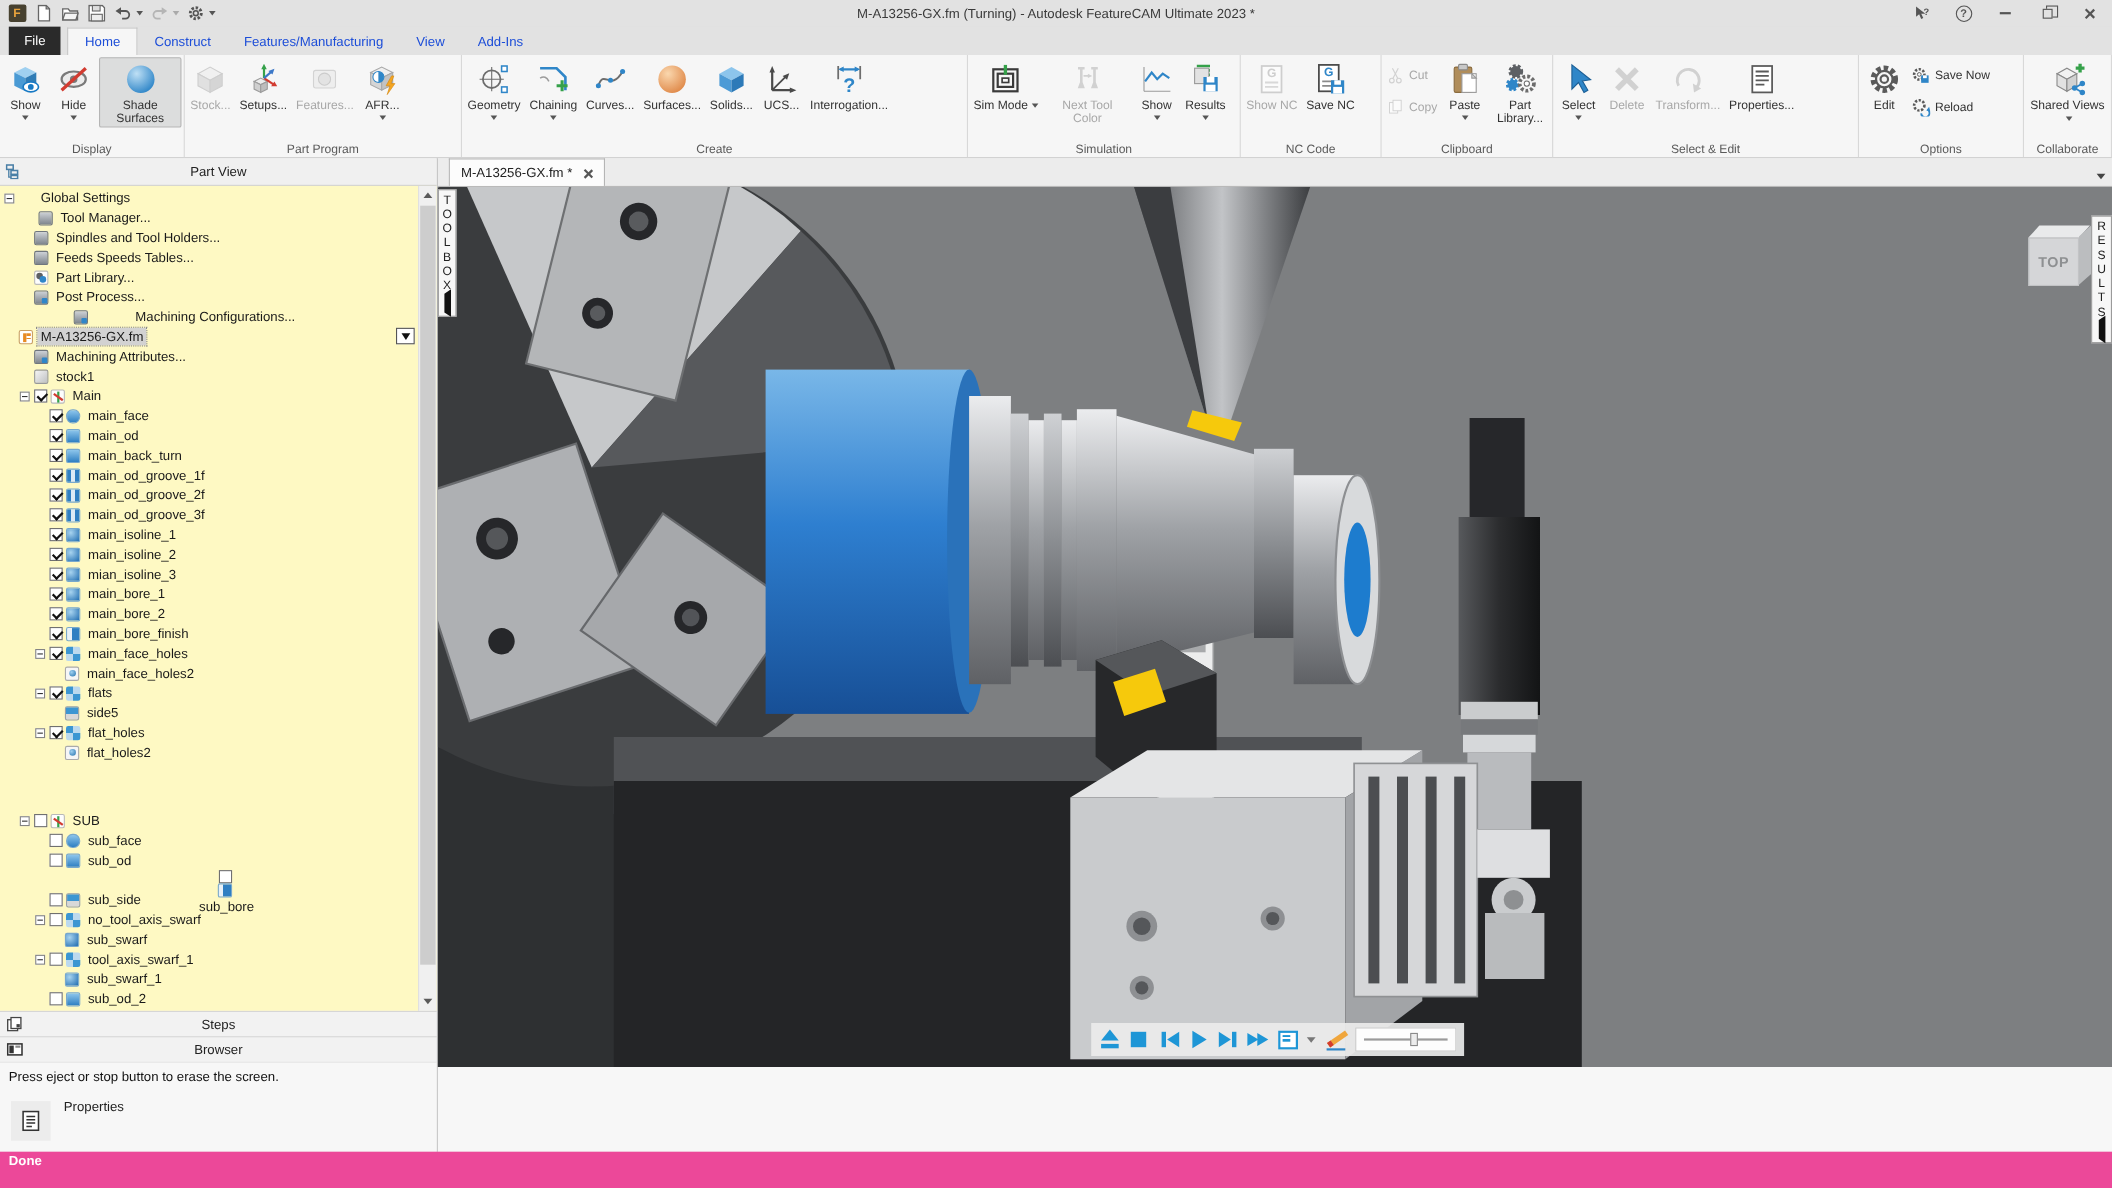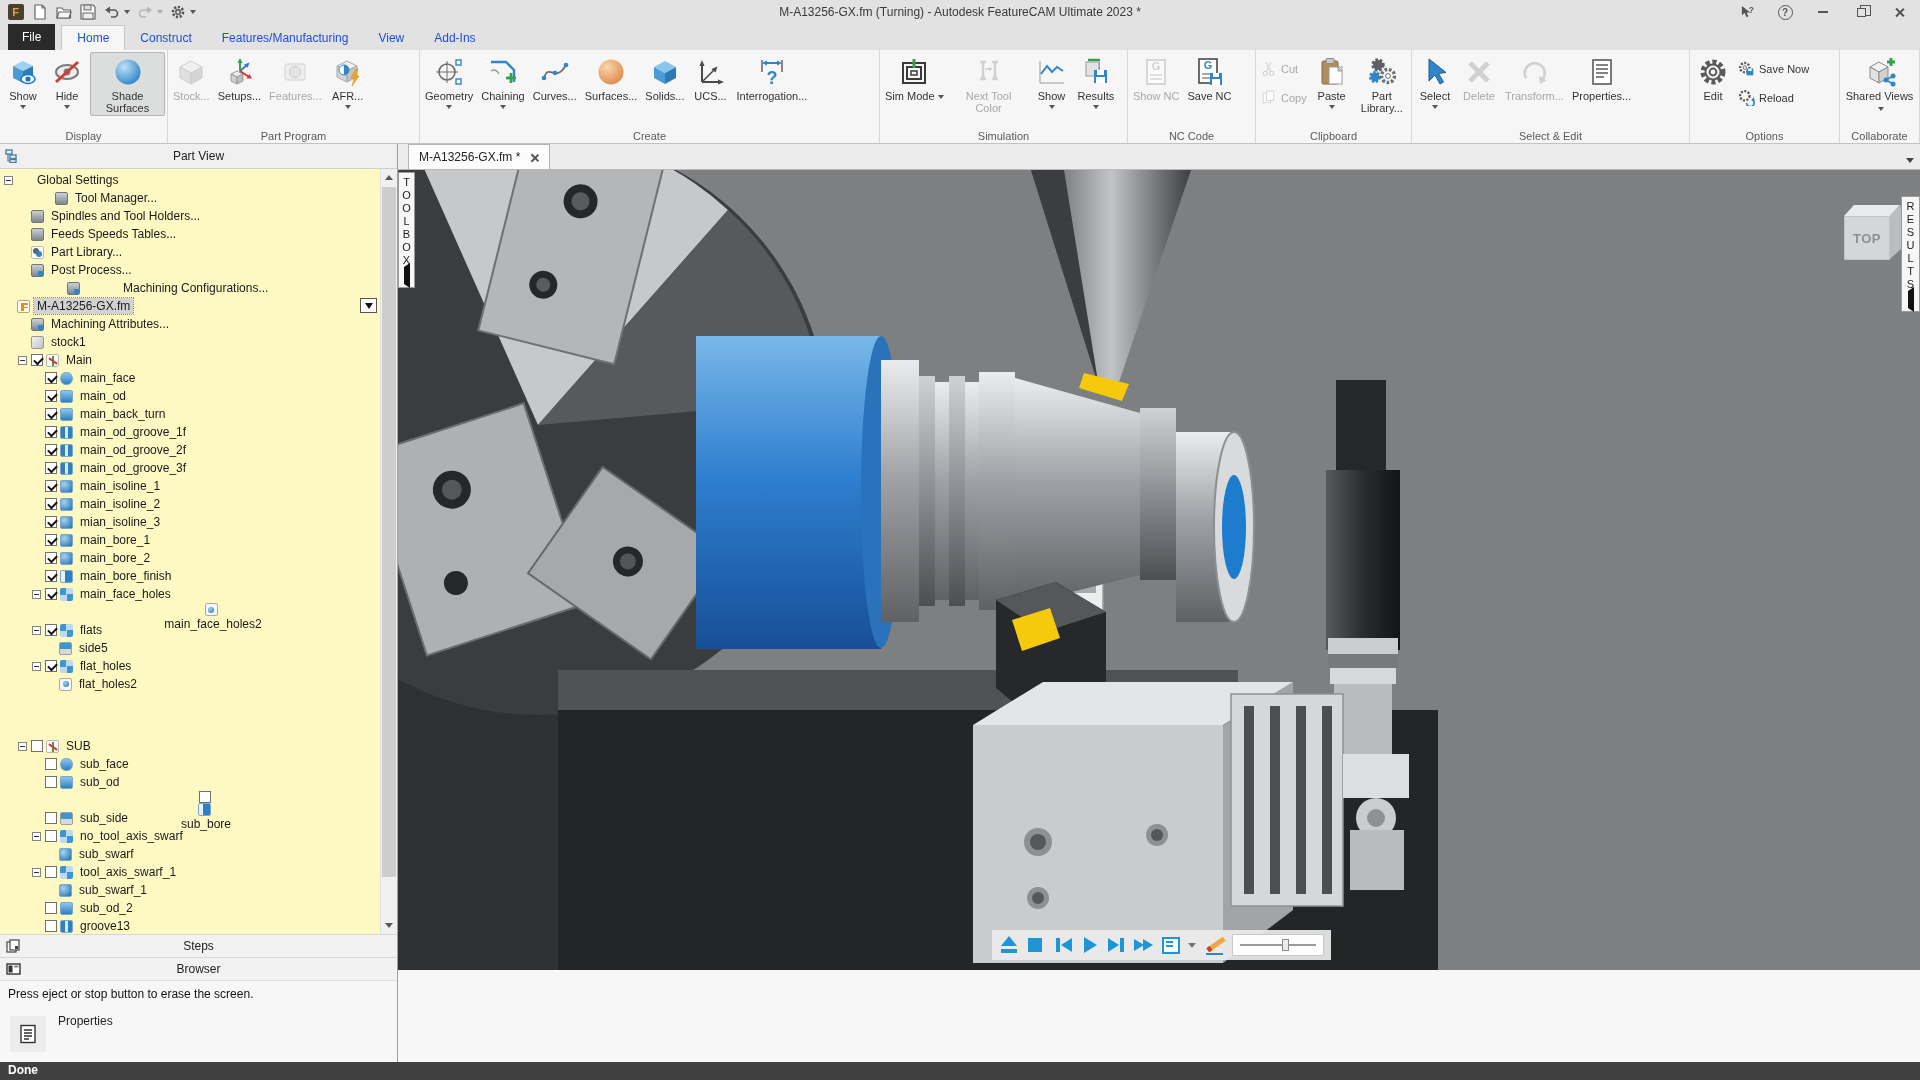--- a/index.html
+++ b/index.html
@@ -150,21 +150,21 @@
   .pb-machine::before{content:"";position:absolute;left:1px;top:2px;width:14px;height:13px;border:2px solid #1e96d6;background:#fff}
   .pb-machine::after{content:"";position:absolute;left:5px;top:6px;width:7px;height:6px;background:linear-gradient(180deg,#1e96d6 0 2px,transparent 2px 4px,#1e96d6 4px 6px)}
   .pb-dd{width:10px;height:20px}
   .pb-dd::before{content:"";position:absolute;left:0;top:8px;width:0;height:0;border-left:4px solid transparent;border-right:4px solid transparent;border-top:5px solid #777}
   .pb-pencil::before{content:"";position:absolute;left:1px;top:7px;width:16px;height:5px;background:#f0a63c;border-left:4px solid #d23b30;transform:rotate(-35deg)}
   .pb-pencil::after{content:"";position:absolute;left:1px;bottom:0;width:17px;height:2.5px;background:#2f86c8}
   .sliderbox{width:92px;height:22px;background:#fdfdfd;border:1px solid #c9c9c9;display:flex;align-items:center;padding:0 7px;flex:none}
   .strack{flex:1;height:2px;background:#9a9a9a;position:relative}
   .sthumb{position:absolute;left:55%;top:-5px;width:7px;height:12px;background:#ececec;border:1px solid #8a8a8a}
 
-  .donebar{height:18px;background:#404040;color:#fff;font-size:12px;line-height:17px;padding-left:8px;flex:none;font-weight:bold}
+  .donebar{height:33px;background:#ec4899;color:#fff;font-size:12px;line-height:17px;padding-left:8px;flex:none;font-weight:bold}
 </style>
 </head>
 <body>
 
 <div class="app">
 
   <div class="titlebar">
     <div class="qat">
       <span class="qbtn">
           <span class="applogo">F</span>
@@ -580,21 +580,21 @@
             </svg></span>
         <span class="pvtitle">Part View</span>
       </div>
       <div class="tree">
         <div class="treeinner" id="treeinner">
             <div class="trow" style="padding-left: 4px;">
               <span class="exp"></span>
               <span class="ti ti-none"></span>
               <span class="tl">Global Settings</span>
             </div>
-            <div class="trow" style="padding-left: 22px; margin-left: 20px;">
+            <div class="trow" style="padding-left: 22px;">
               <span class="expsp"></span>
               <span class="ti ti-tool-manager"></span>
               <span class="tl">Tool Manager...</span>
             </div>
             <div class="trow" style="padding-left: 18px;">
               <span class="expsp"></span>
               <span class="ti ti-spindles"></span>
               <span class="tl">Spindles and Tool Holders...</span>
             </div>
             <div class="trow" style="padding-left: 18px;">
@@ -710,21 +710,21 @@
               <span class="cb on"></span>
               <span class="ti ti-bore"></span>
               <span class="tl">main_bore_finish</span>
             </div>
             <div class="trow" style="padding-left: 32px;">
               <span class="exp"></span>
               <span class="cb on"></span>
               <span class="ti ti-pattern"></span>
               <span class="tl">main_face_holes</span>
             </div>
-            <div class="trow" style="padding-left: 46px; flex-direction: column;">
+            <div class="trow" style="padding-left: 46px;">
               <span class="expsp"></span>
               <span class="ti ti-hole"></span>
               <span class="tl">main_face_holes2</span>
             </div>
             <div class="trow" style="padding-left: 32px;">
               <span class="exp"></span>
               <span class="cb on"></span>
               <span class="ti ti-pattern"></span>
               <span class="tl">flats</span>
             </div>

